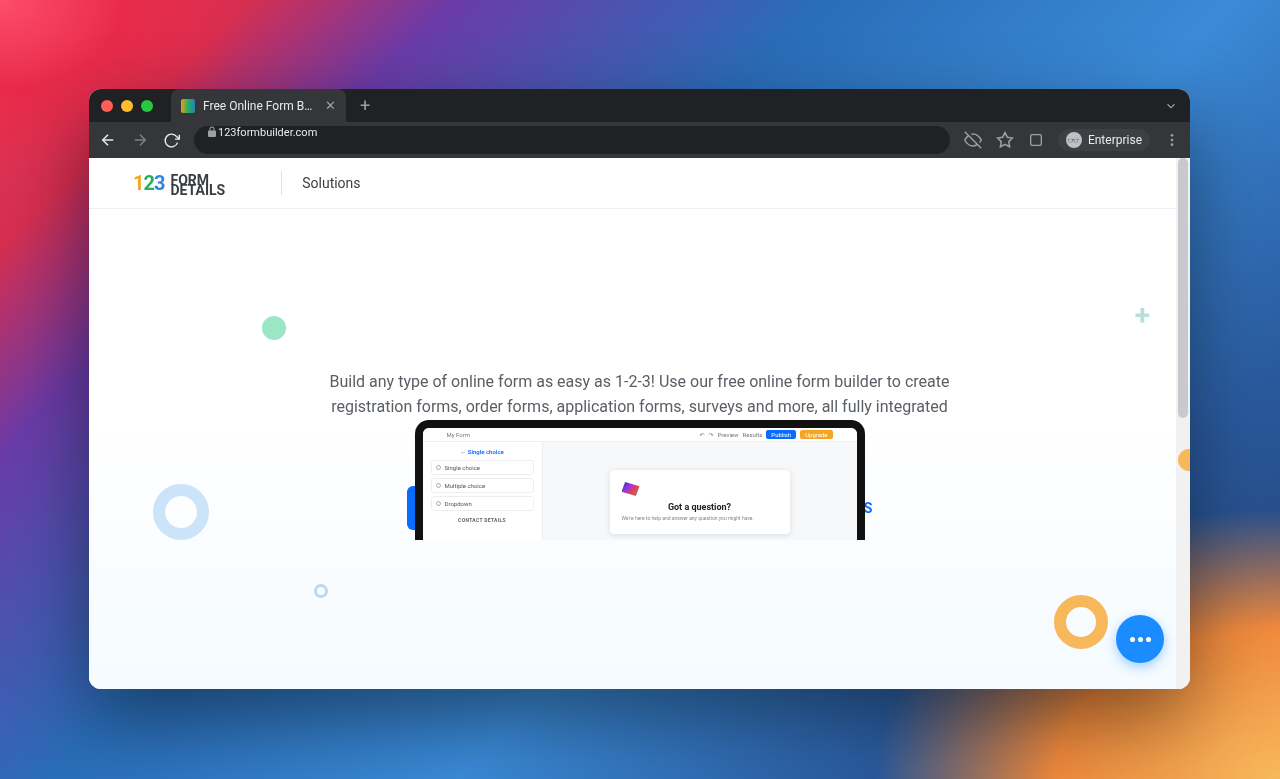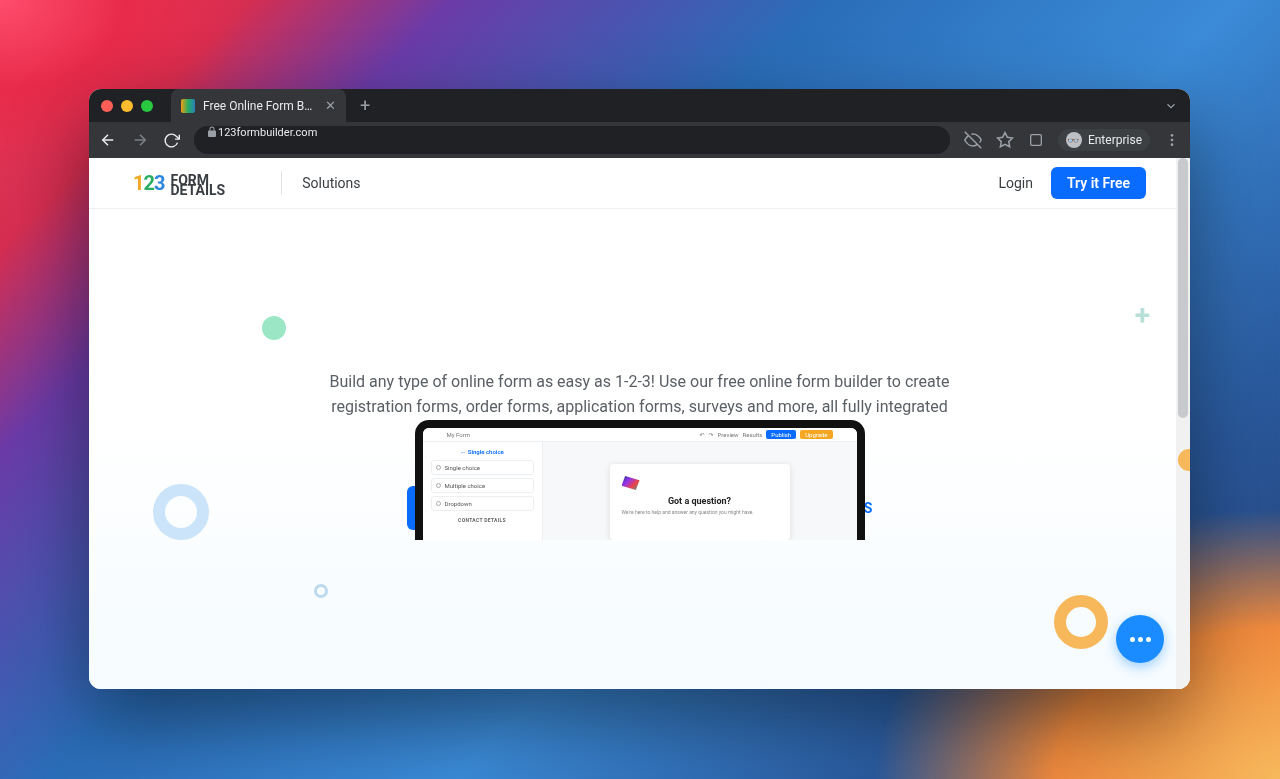--- a/index.html
+++ b/index.html
@@ -92,21 +92,21 @@
 .mock-top .right { margin-left:auto; display:flex; gap:4px; align-items:center; }
 .pill { padding:1px 5px; border-radius:2px; font-size:6px; }
 .pill-blue { background:#0a6cff; color:#fff; }
 .pill-orange { background:#f5a623; color:#fff; }
 .mock-body { display:flex; height:calc(100% - 14px); }
 .mock-side { width:120px; background:#fff; border-right:1px solid #eceff2; padding:6px 8px; font-size:6px; color:#555; }
 .mock-side .blue { color:#0a6cff; font-weight:600; margin-bottom:5px; }
 .mock-side .item { display:flex; align-items:center; gap:4px; padding:3px 4px; border:1px solid #eceff2; border-radius:3px; margin-bottom:3px; }
 .mock-side .dot2 { width:5px; height:5px; border:1px solid #aaa; border-radius:50%; }
 .mock-side .hdr { font-weight:700; font-size:5px; margin-top:6px; color:#666; letter-spacing:0.3px; }
-.mock-main { flex:1; display:flex; justify-content:center; padding-top:22px; }
+.mock-main { flex:1; display:flex; justify-content:center; padding-top:22px;align-items:center; }
 .mock-card { width:180px; background:#fff; border-radius:4px; box-shadow:0 1px 6px rgba(0,0,0,0.12); padding:12px; }
 .mock-card .swirl { width:18px; height:14px; background:linear-gradient(135deg,#1e3a8a,#9333ea,#ef4444,#14b8a6); clip-path: polygon(20% 0, 100% 30%, 80% 100%, 0 70%); margin-bottom:6px; }
 .mock-card h3 { font-size:9px; color:#222; font-weight:700; }
 .mock-card p { font-size:5px; color:#888; margin-top:3px; text-align:left; line-height:7px; }
 .chat-fab { position:absolute; right:26px; bottom:26px; width:48px; height:48px; background:#1a8cff; border-radius:50%; display:flex; align-items:center; justify-content:center; cursor:pointer; box-shadow:0 4px 12px rgba(26,140,255,0.4); z-index:5; }
 .chat-fab .dots { display:flex; gap:3px; }
 .chat-fab .d { width:5px; height:5px; background:#fff; border-radius:50%; }
 svg { display:block; }
 </style>
 </head>
@@ -200,24 +200,20 @@
 
     <div class="site-header">
       <div class="logo">
         <span class="logo-num"><span class="n1">1</span><span class="n2">2</span><span class="n3">3</span></span>
         <span class="logo-text"><span>FORM</span><br><span>DETAILS</span></span>
       </div>
       <div class="nav-sep"></div>
       <nav class="nav">
         <a>Solutions</a>
       </nav>
-      <div class="header-right">
-        <span class="login">Login</span>
-        <span class="tryfree">Try it Free</span>
-      </div>
     </div>
 
     <div class="hero">
       <div class="decor decor-teal"></div>
       <div class="decor decor-ring-blue"></div>
       <div class="decor decor-ring-sm"></div>
       <div class="decor decor-plus">+</div>
       <div class="decor decor-orange-dot"></div>
       <div class="decor decor-ring-orange"></div>
 

